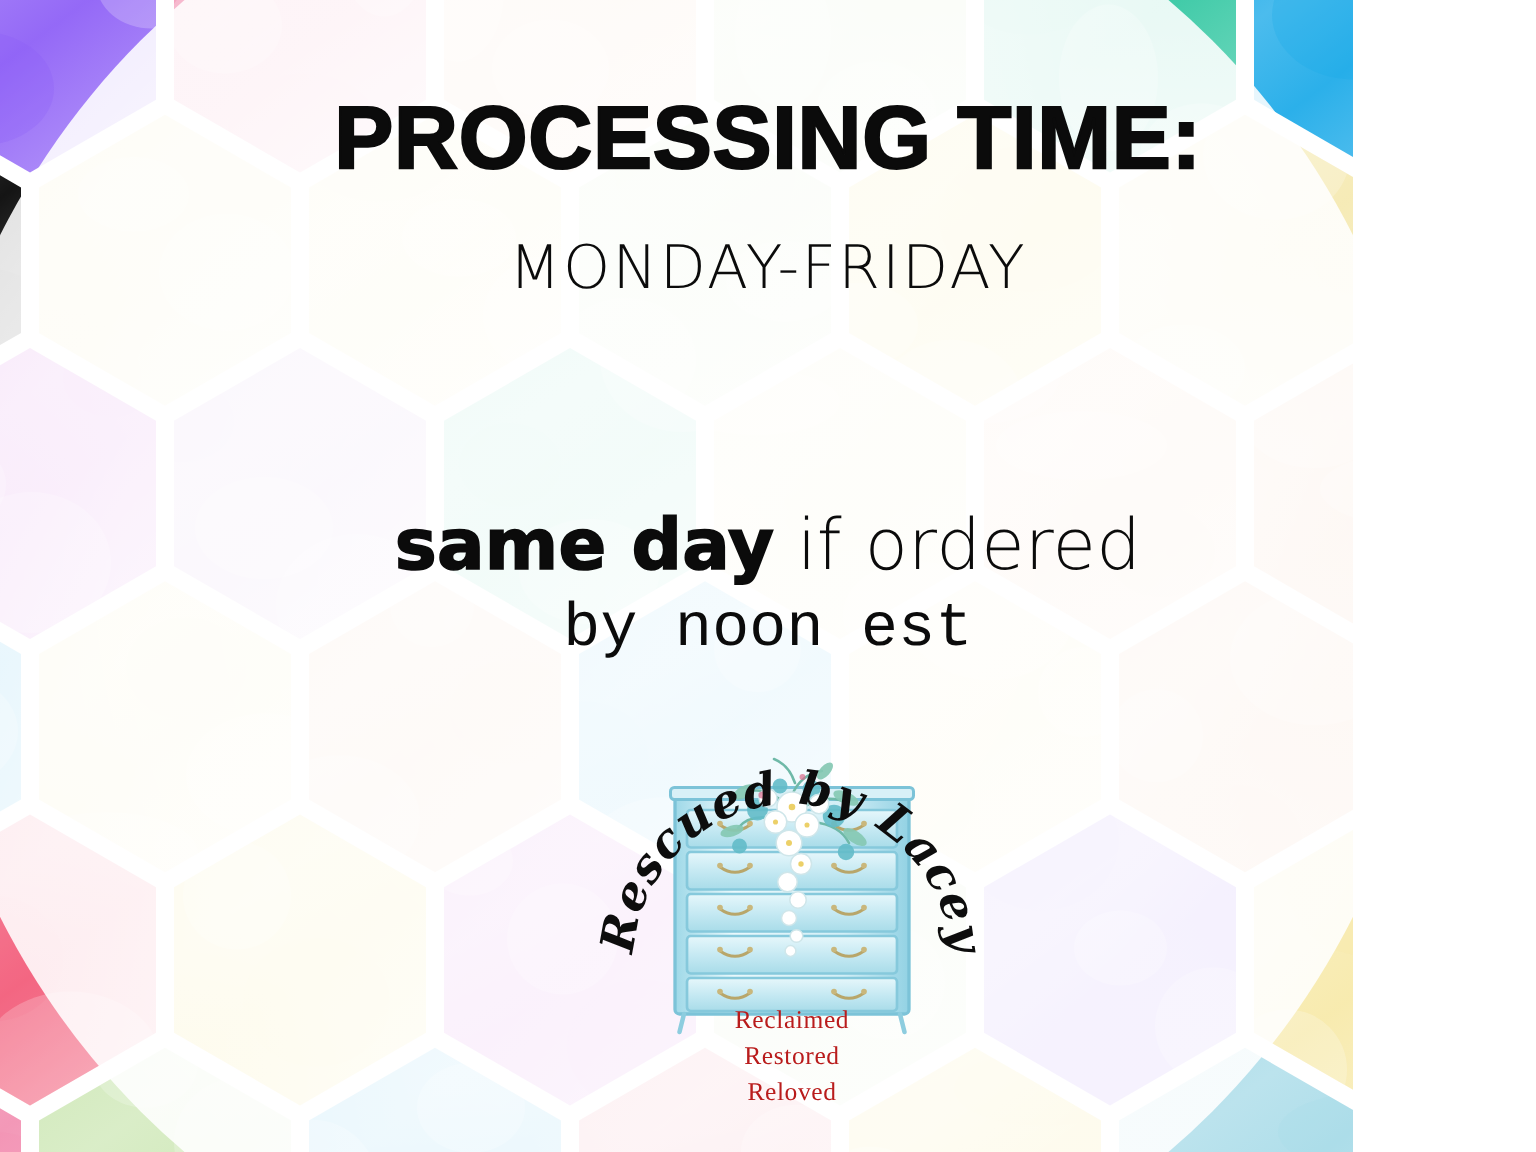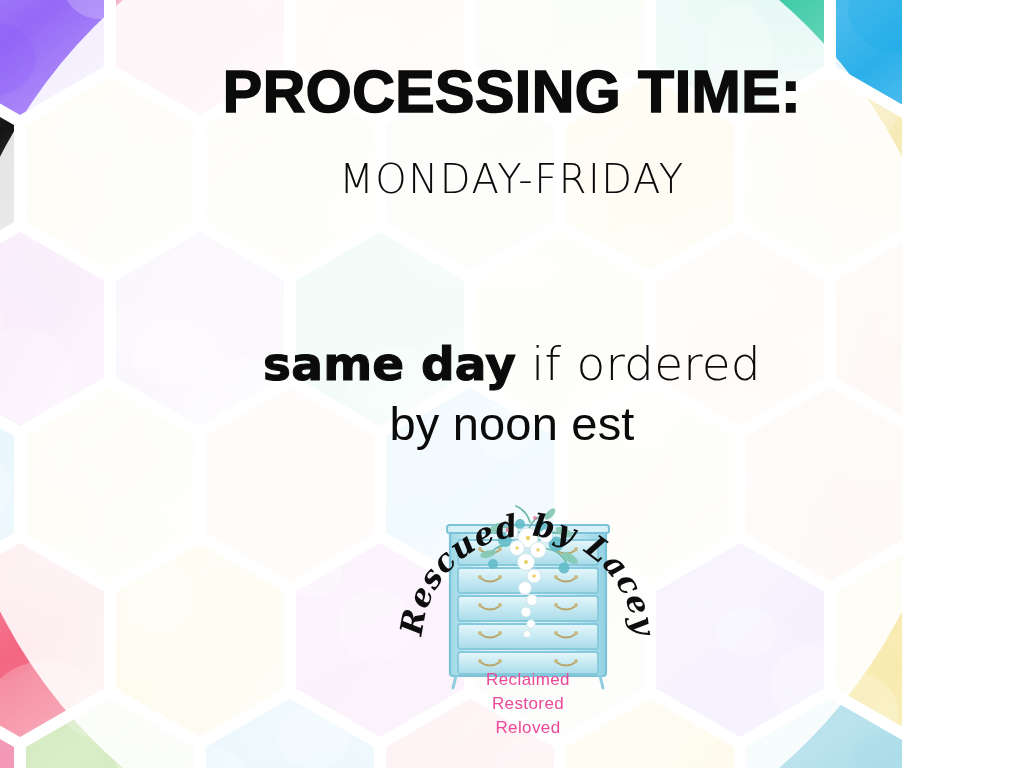--- a/index.html
+++ b/index.html
@@ -49,32 +49,32 @@
   #body1{
     top:322px;
     font-size:47px;line-height:1.12;
     font-weight:300;letter-spacing:.2px;
     font-family:"DejaVu Sans",sans-serif;
     margin-top:16px;
   }
   #body1 .b{font-weight:800;-webkit-text-stroke:1.1px #0b0b0b;}
   #body2{
     top:398px;
-    font-size:47px;line-height:1.12;
+    font-size:41px;line-height:1.12;
     font-weight:300;letter-spacing:.2px;
-    font-family:Liberation Sans, sans-serif;
+    font-family:Liberation Mono, monospace;
   }
 
   
   #logo{position:absolute;left:404px;top:484px;width:248px;height:258px;}
   #logo svg{display:block;width:248px;height:258px;overflow:visible;}
   .tagline{
     position:absolute;left:0;width:248px;text-align:center;
-    font-family:Liberation Sans, sans-serif;
-    font-size:17px;font-weight:400;color:#ec4899;letter-spacing:.4px;
+    font-family:Liberation Serif, serif;
+    font-size:17px;font-weight:400;color:#b91c1c;letter-spacing:.4px;
   }
   #tag1{top:186px;}
   #tag2{top:210px;}
   #tag3{top:234px;}
 </style>
 </head>
 <body>
 
 <div id="stage">
 

